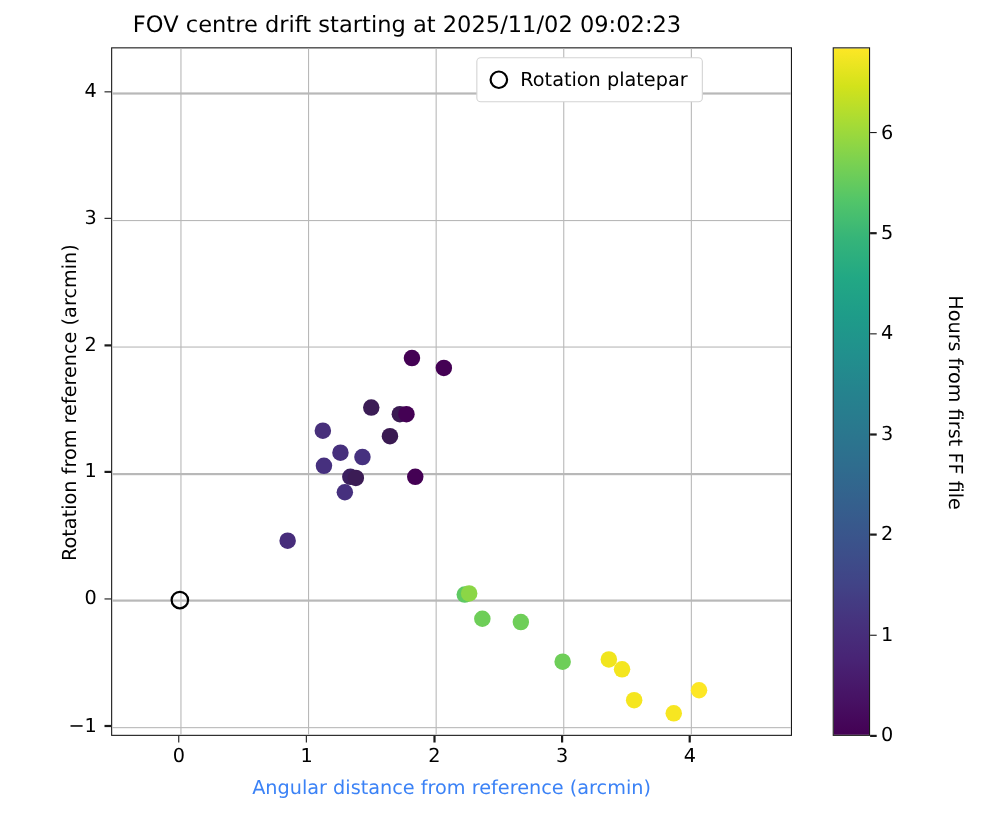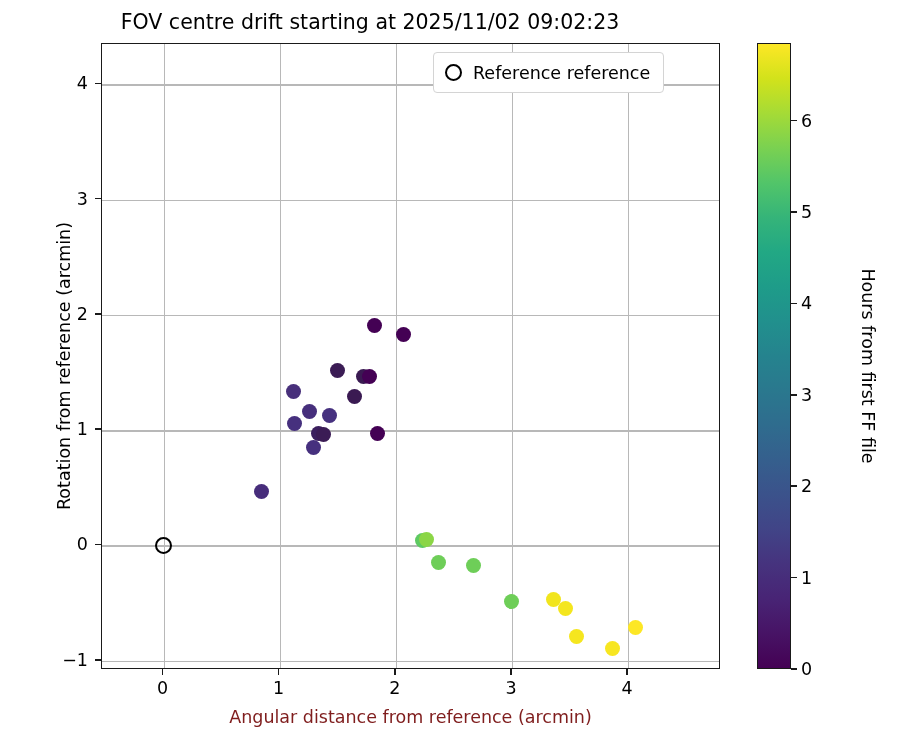--- a/index.html
+++ b/index.html
@@ -100,21 +100,21 @@
     transform: translate(-100%, -50%);
     white-space: nowrap;
   }
   #xlabel {
     position: absolute;
     left: 101px;
     width: 619px;
     top: 707px;
     text-align: center;
     font-size: 17.5px;
-    color: #7f1d1d;
+    color: #3b82f6;
     white-space: nowrap;
   }
   #ylabel {
     position: absolute;
     left: -116px;
     top: 356px;
     width: 360px;
     text-align: center;
     font-size: 17.5px;
     color: #000000;
@@ -257,21 +257,21 @@
       <div class="ticklabel-y" style="top: 198.635px;">3</div>
       <div class="tick-y" style="top: 83.3499px;"></div>
       <div class="ticklabel-y" style="top: 83.3499px;">4</div>
     </div>
 
   <div id="xlabel">Angular distance from reference (arcmin)</div>
   <div id="ylabel">Rotation from reference (arcmin)</div>
 
   <div id="legend">
     <span id="legend-marker"></span>
-    <span id="legend-text">Reference reference</span>
+    <span id="legend-text">Rotation platepar</span>
   </div>
 
   <div id="colorbar" style="background: linear-gradient(to top, rgb(68, 1, 84), rgb(71, 19, 101), rgb(72, 36, 117), rgb(70, 51, 126), rgb(65, 68, 135), rgb(59, 82, 139), rgb(53, 95, 141), rgb(47, 108, 142), rgb(42, 120, 142), rgb(37, 131, 142), rgb(33, 144, 141), rgb(30, 156, 137), rgb(34, 168, 132), rgb(53, 180, 121), rgb(82, 197, 105), rgb(122, 209, 81), rgb(165, 219, 54), rgb(210, 226, 27), rgb(253, 231, 37));"></div>
   <div id="cb-tick-layer">
       <div class="cb-tick" style="top: 669px;"></div>
       <div class="cb-ticklabel" style="top: 669px;">0</div>
       <div class="cb-tick" style="top: 577.613px;"></div>
       <div class="cb-ticklabel" style="top: 577.613px;">1</div>
       <div class="cb-tick" style="top: 486.226px;"></div>
       <div class="cb-ticklabel" style="top: 486.226px;">2</div>

